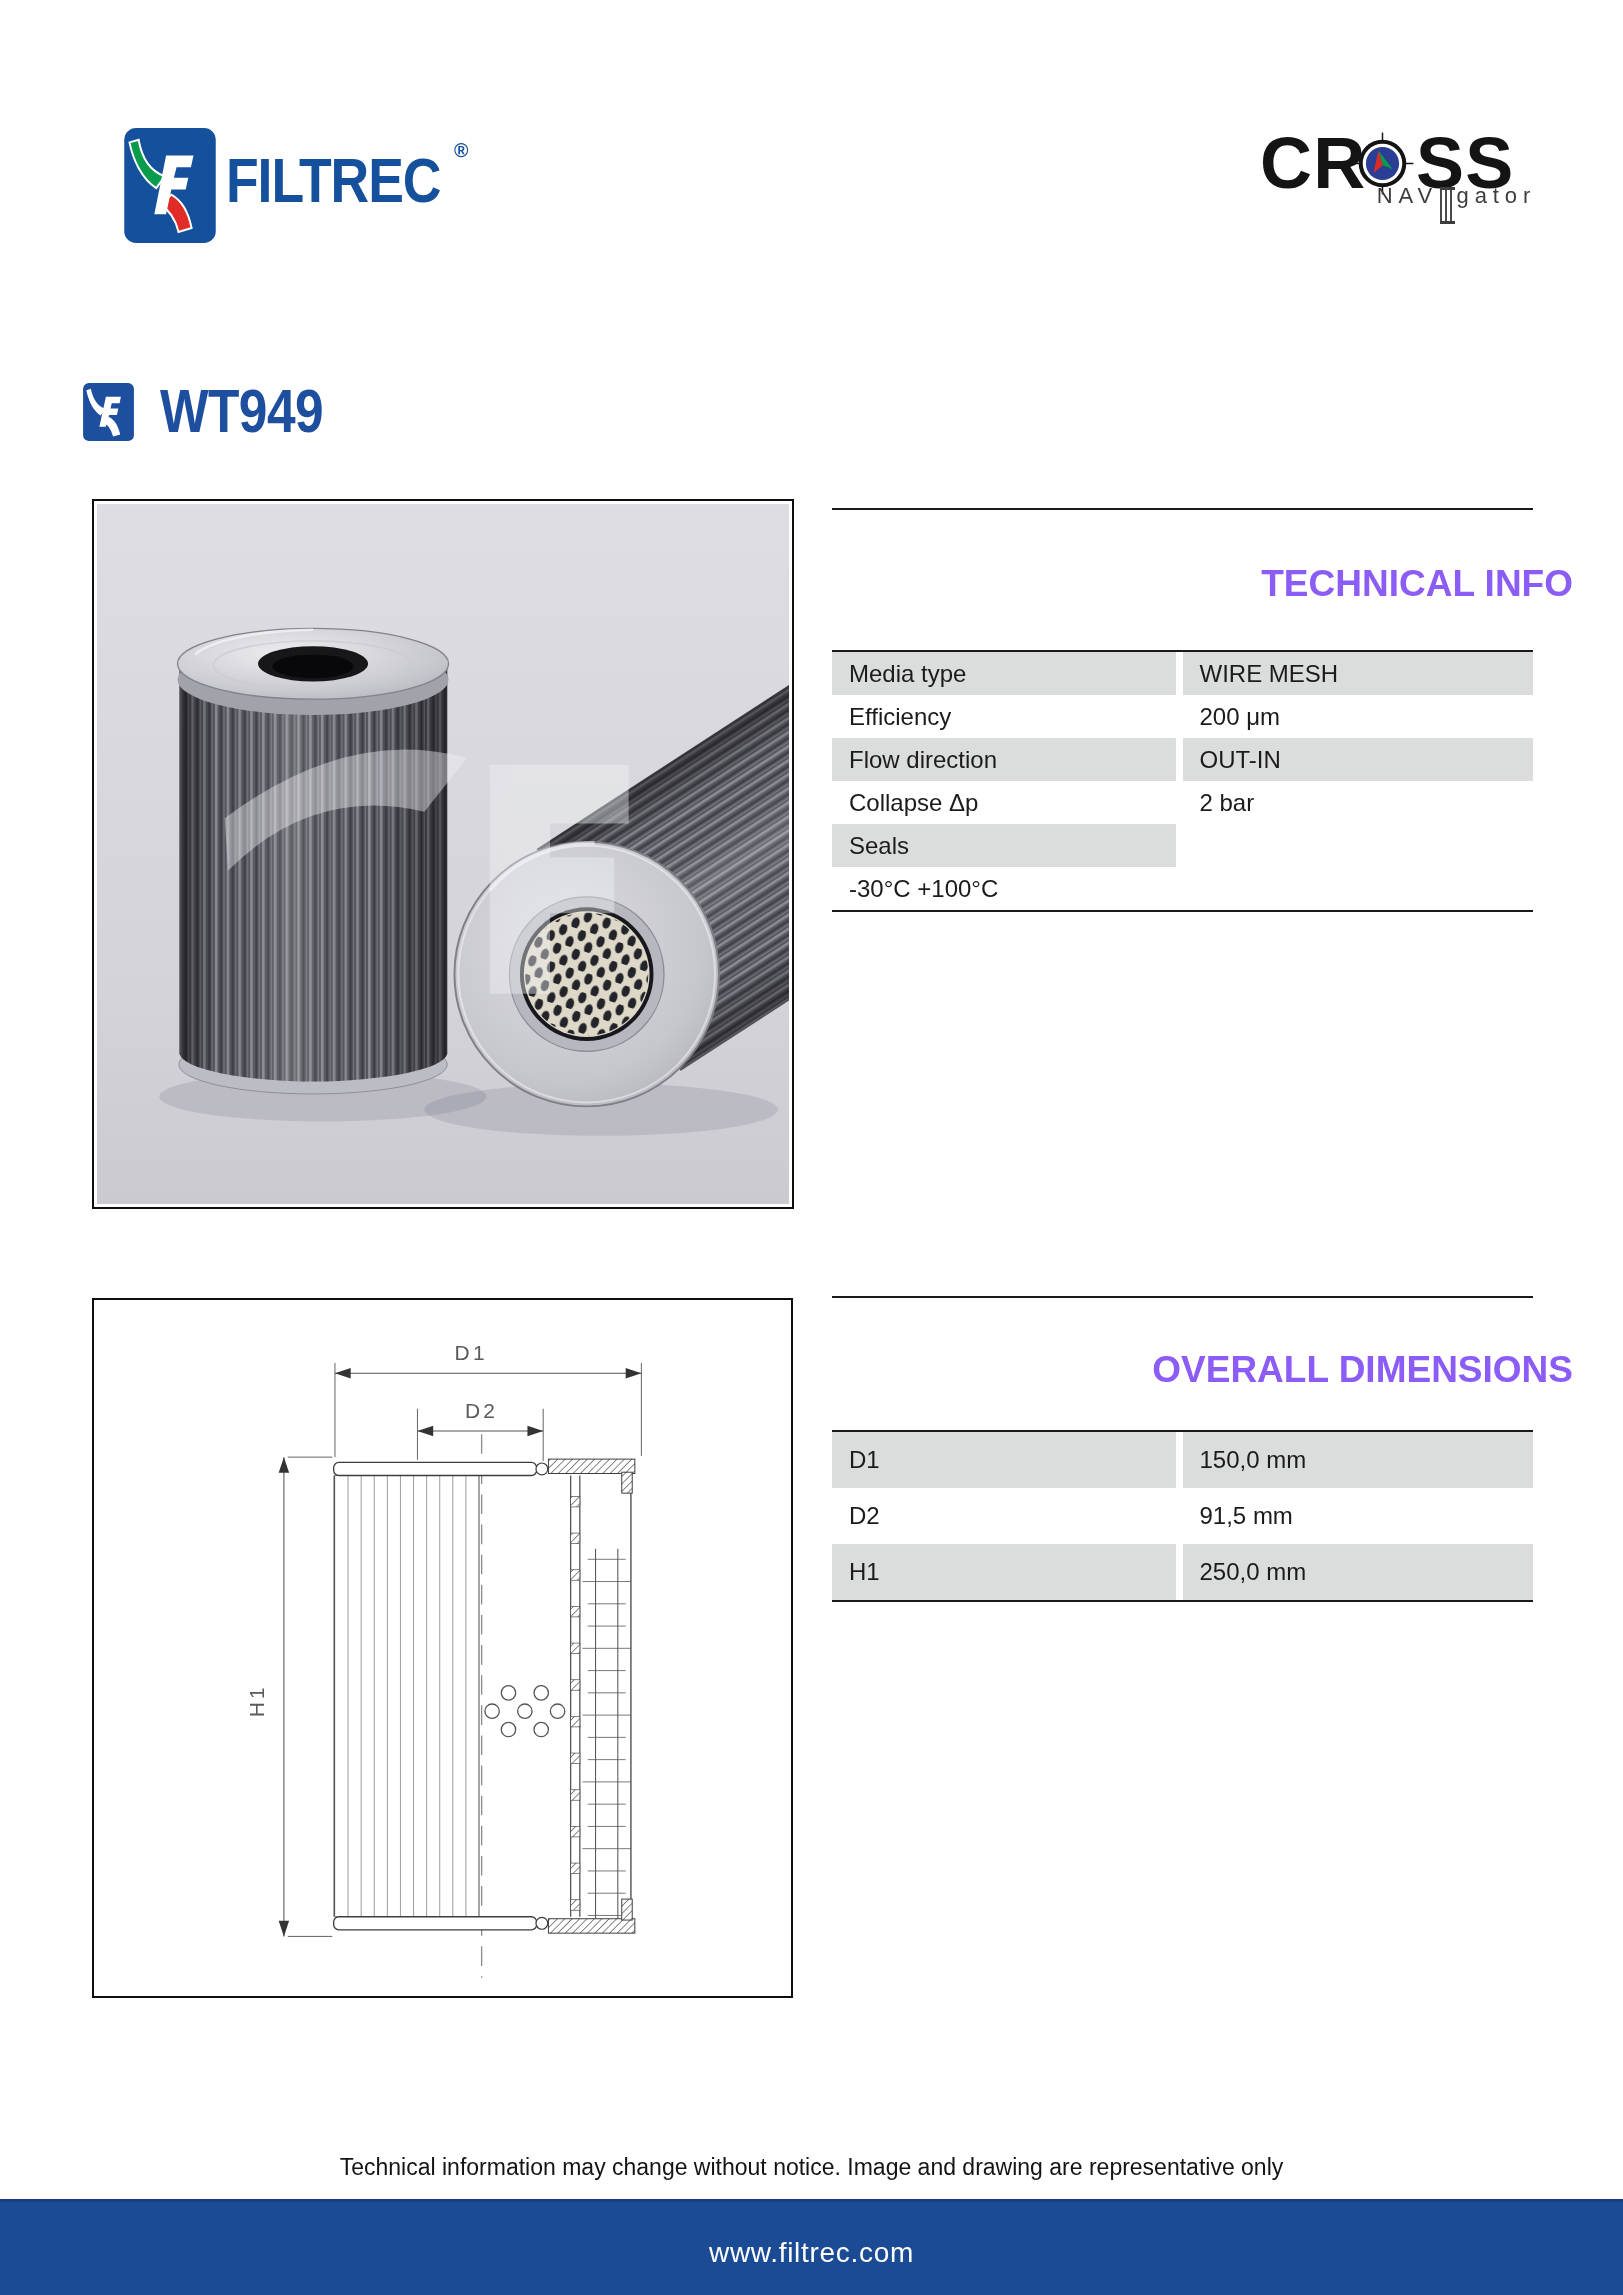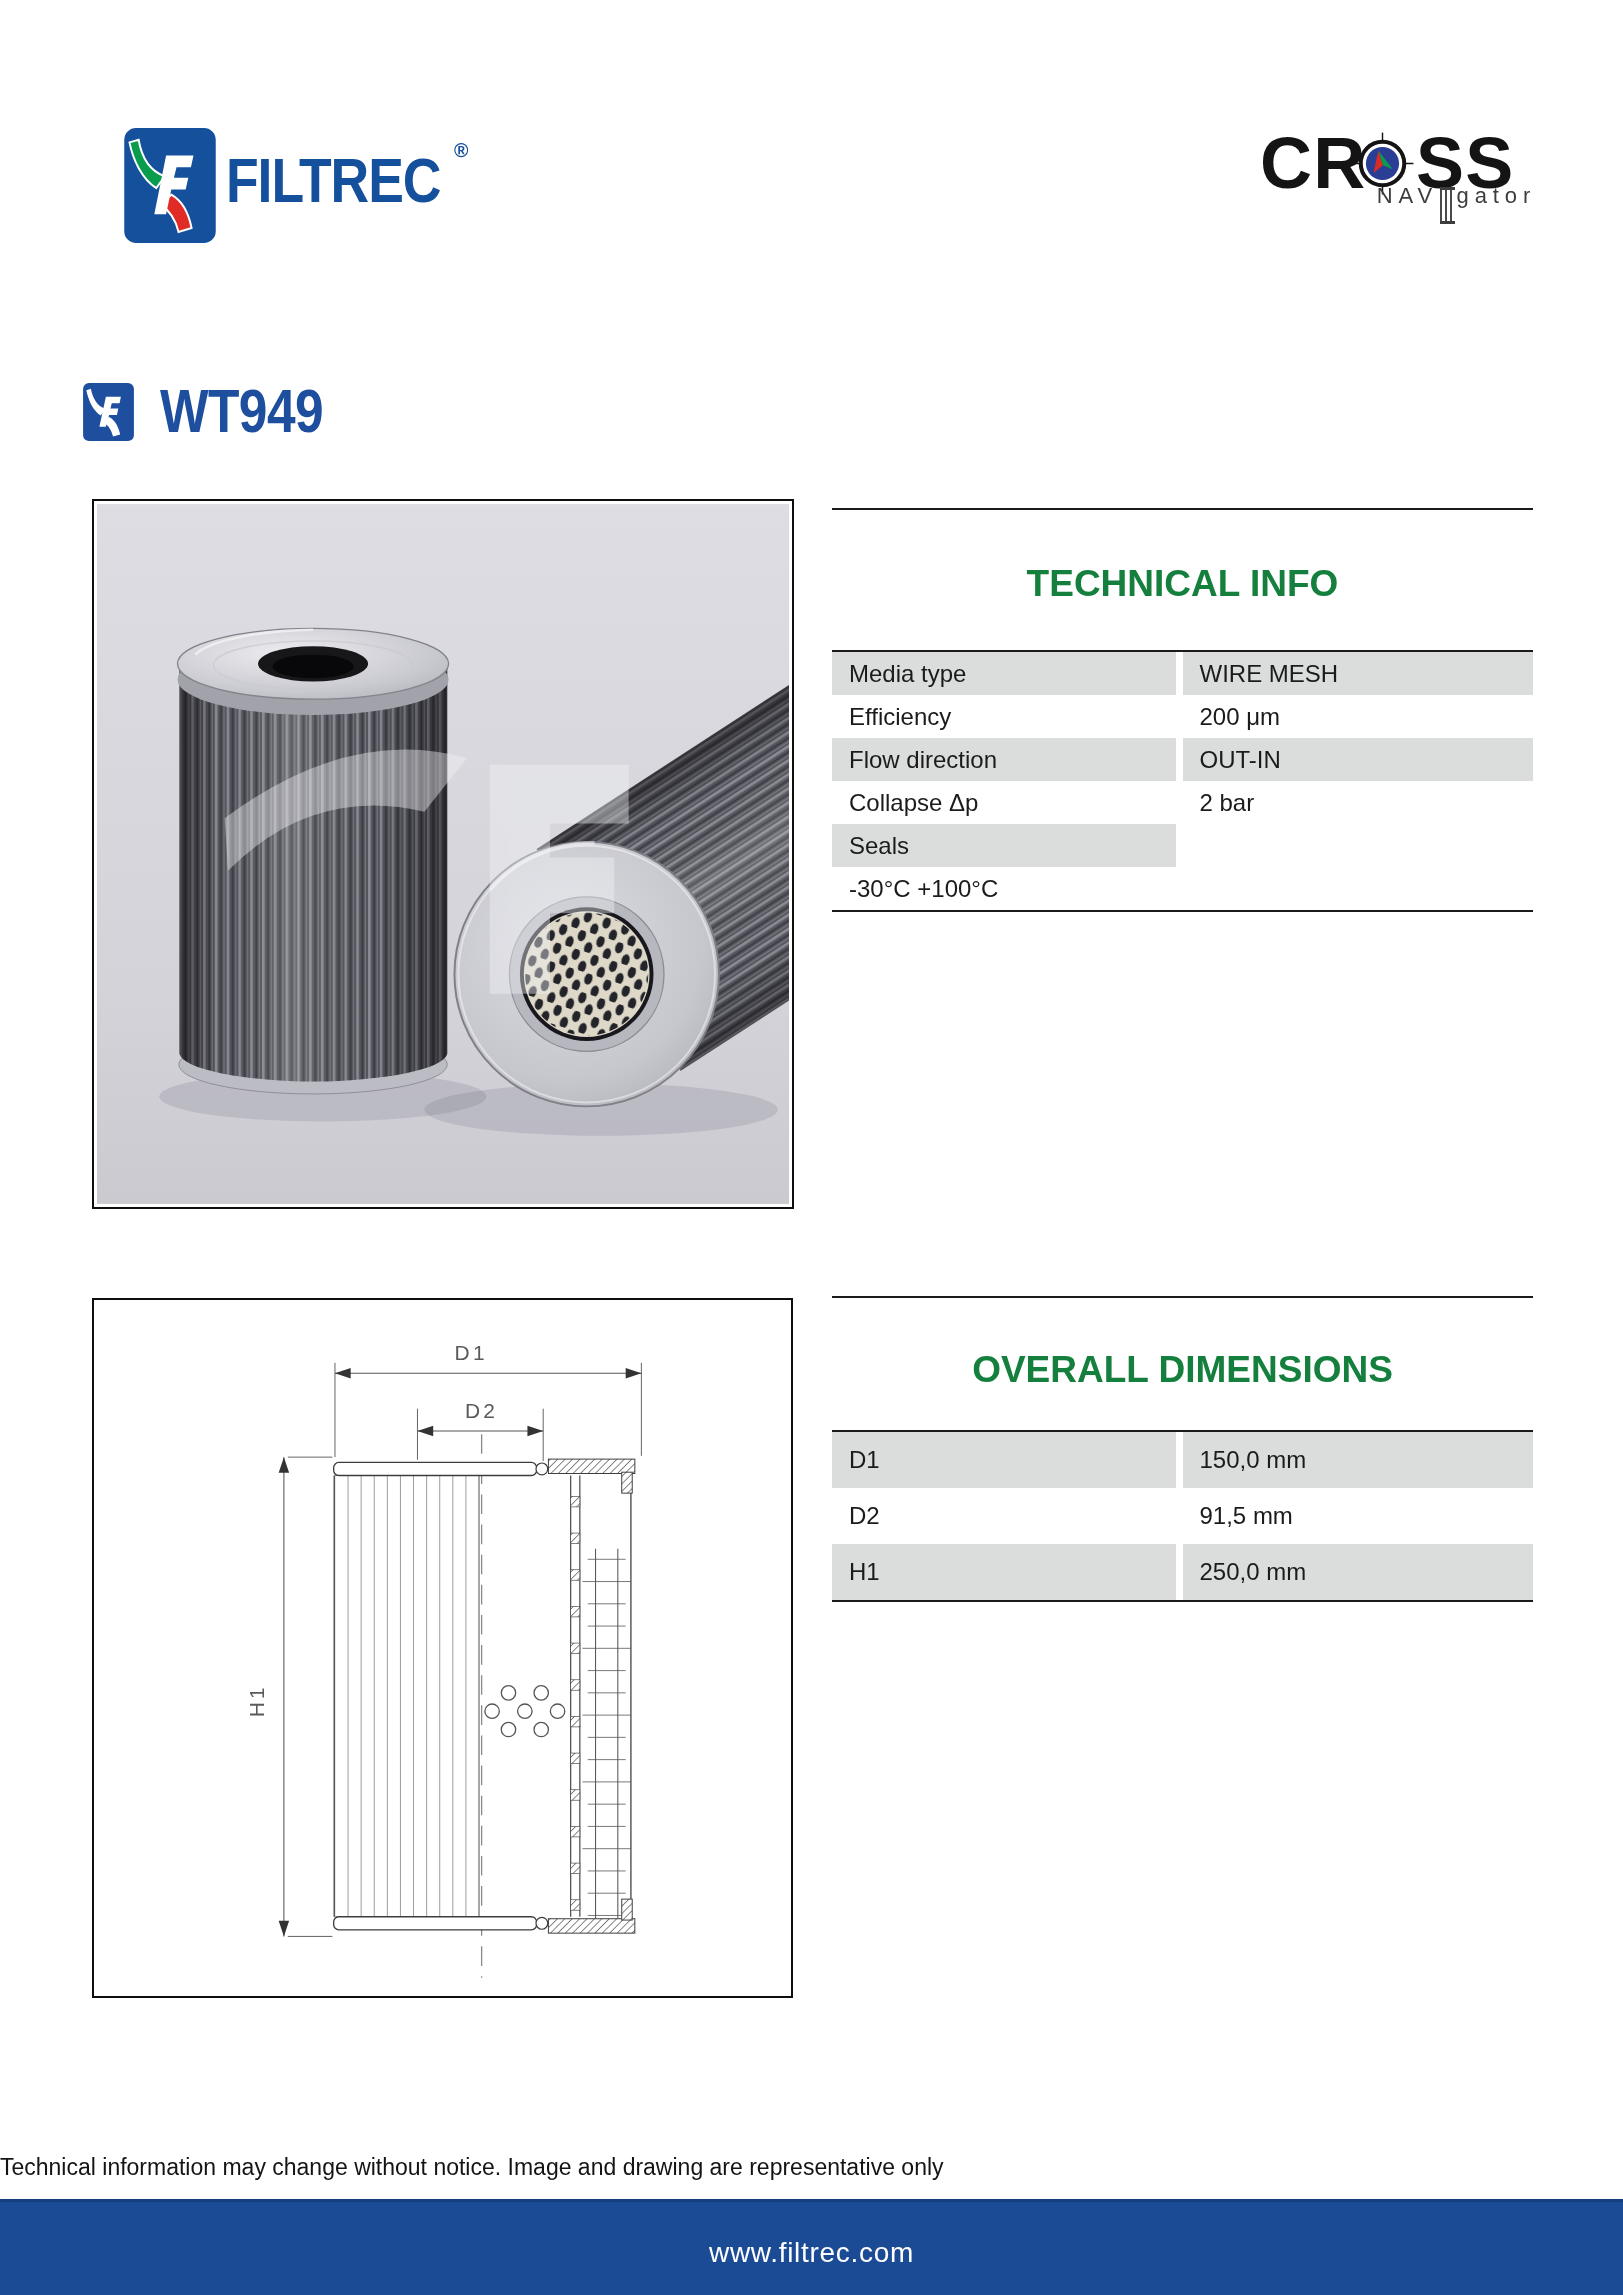--- a/index.html
+++ b/index.html
@@ -23,42 +23,42 @@
       background:repeating-linear-gradient(90deg,#4a4a4a 0 2px,transparent 2px 5.2px);
       border-top:3.3px solid #3d3d3d;border-bottom:3.3px solid #3d3d3d;box-sizing:border-box;}
 
   
   .prod-code{position:absolute;left:160px;top:380px;font-size:62px;line-height:62px;
       font-weight:800;color:#1d4f9e;letter-spacing:-0.7px;
       transform:scaleX(.83);transform-origin:0 50%;}
 
   
   .hr{position:absolute;left:832px;width:701px;height:2px;background:#1a1a1a;}
-  .sec-title{position:absolute;left:832px;width:701px;text-align:center;
-      font-weight:700;color:#15803d;font-size:37px;line-height:39px;letter-spacing:0;}
+  .sec-title{position:absolute;left:872px;width:701px;text-align:right;
+      font-weight:700;color:#8b5cf6;font-size:37px;line-height:39px;letter-spacing:0;}
 
   
   .dtable{position:absolute;left:832px;width:701px;}
   .dtable .edge{height:2px;background:#1a1a1a;}
   .trow{display:flex;gap:6.5px;}
   .t1 .trow{height:43px;}
   .t2 .trow{height:56px;}
   .tcell{display:flex;align-items:center;padding-left:17px;font-size:24px;color:#1b1b1b;}
   .tcell.l{width:327px;}
   .tcell.r{flex:1;}
   .trow.gray .tcell{background:#dbdddc;}
 
   
   .photo-frame{position:absolute;left:92px;top:499px;width:702px;height:710px;
       border:2px solid #0e0e0e;background:#ffffff;box-sizing:border-box;padding:3.3px;}
   .draw-frame{position:absolute;left:92px;top:1298px;width:701px;height:700px;
       border:2px solid #0e0e0e;background:#ffffff;box-sizing:border-box;}
 
   
-  .disclaimer{position:absolute;left:0;width:1623px;top:2154px;text-align:left;
+  .disclaimer{position:absolute;left:0;width:1623px;top:2154px;text-align:center;
       font-size:23px;line-height:27.5px;color:#141414;}
   .footer-bar{position:absolute;left:0;top:2199px;width:1623px;height:96px;
       background:#1c4b96;border-top:3.3px solid #173f80;box-sizing:border-box;}
   .site{position:absolute;left:0;width:1623px;top:2237px;text-align:center;
       font-size:28px;color:#ffffff;letter-spacing:0.7px;}
 </style>
 </head>
 <body>
 
 <div class="abs" style="left:124px;top:128px;width:92px;height:115px;">

